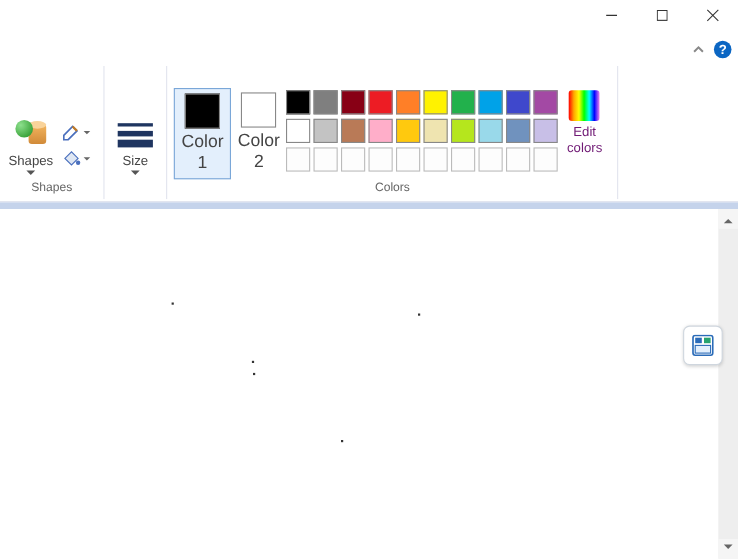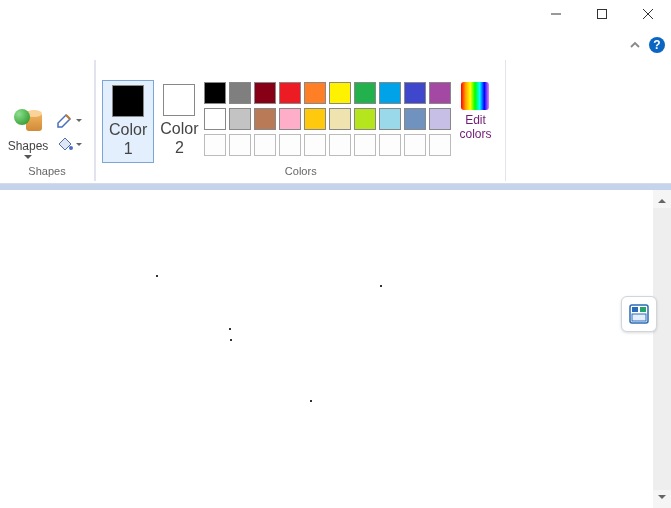--- a/index.html
+++ b/index.html
@@ -140,20 +140,34 @@
           </svg>
           <div class="drop" data-name="chevron-down-icon"></div>
         </div>
       </div>
     </div>
     <div class="label" data-name="shapes-group-label">Shapes</div>
   </div>
 
   <div class="sep"></div>
 
+  <div class="group" data-name="size-group">
+    <div class="body">
+      <div class="size-btn" data-name="size-button">
+        <div class="size-icon" data-name="line-weight-icon">
+          <div class="sl1"></div>
+            <div class="sl2"></div>
+            <div class="sl3"></div>
+        </div>
+        <div class="shapes-cap" data-name="size-button-label">Size</div>
+        <div class="shapes-ar" data-name="chevron-down-icon"></div>
+      </div>
+    </div>
+    <div class="label">&nbsp;</div>
+  </div>
 
   <div class="sep"></div>
 
   <div class="group" data-name="colors-group">
     <div class="body">
       <div class="colorwell sel" data-name="color-1-button">
         <div class="sw" data-name="color-1-swatch" id="c1sw" style="background: rgb(0, 0, 0);"></div>
         <div class="cap" data-name="color-1-label" style="white-space:pre;">Color
 1</div>
       </div>

